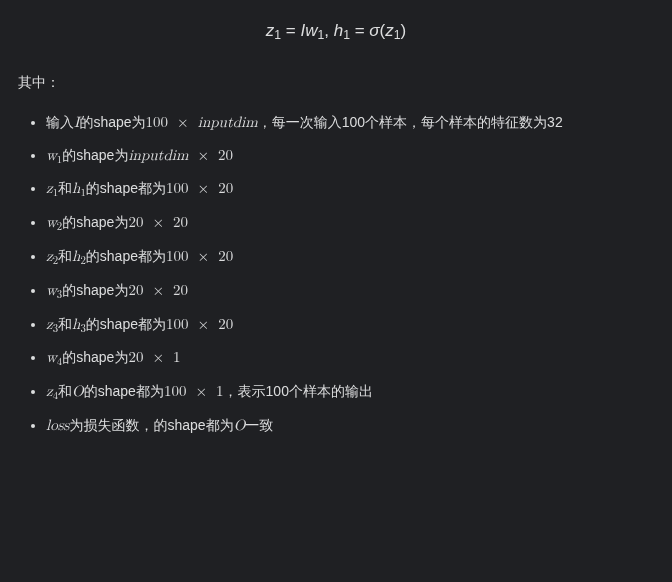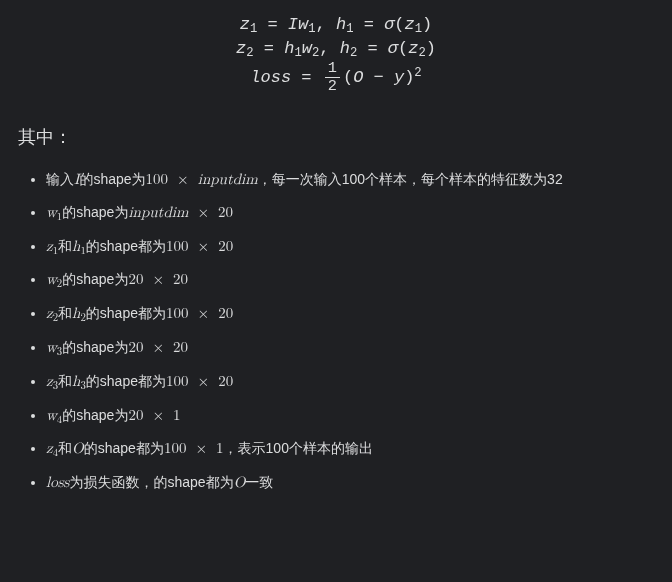--- a/index.html
+++ b/index.html
@@ -14,22 +14,22 @@
     overflow: hidden;
   }
   .page {
     padding: 10px 18px 0 18px;
     box-sizing: border-box;
   }
   .mathblock {
     text-align: center;
     line-height: 1.35;
     margin-bottom: 30px;
-    margin-top: 4px;
-    font-family: Liberation Mono, monospace;
+    margin-top: 10px;
+    font-family: Liberation Sans, sans-serif;
     font-size: 17px;
   }
   .mathblock .line {
     display: block;
   }
   .mvar { font-style: italic; }
   sub {
     font-size: 0.72em;
     vertical-align: -0.25em;
     font-style: normal;
@@ -52,21 +52,21 @@
     font-size: 0.9em;
   }
   .frac .den {
     display: block;
     padding: 1px 3px 0;
     font-size: 0.9em;
   }
   .lead {
     margin: 0 0 20px 0;
     color: #dcddde;
-    font-size: 18px;
+    font-size: 14px;
   }
   ul.specs {
     list-style: disc;
     margin: 0;
     padding: 0 0 0 28px;
   }
   ul.specs li {
     color: #dcddde;
     font-size: 14px;
     line-height: 1.4;
@@ -82,26 +82,20 @@
   .times { padding: 0 4px; font-style: normal; }
 </style>
 </head>
 <body>
 
 <div class="page">
 
   <div class="mathblock">
     <span class="line">
       <span class="mvar">z</span><sub>1</sub><span> = </span><span class="mvar">Iw</span><sub>1</sub><span>, </span><span class="mvar">h</span><sub>1</sub><span> = </span><span class="mvar">σ</span><span>(</span><span class="mvar">z</span><sub>1</sub><span>)</span>
-    </span>
-    <span class="line">
-      <span class="mvar">z</span><sub>2</sub><span> = </span><span class="mvar">h</span><sub>1</sub><span class="mvar">w</span><sub>2</sub><span>, </span><span class="mvar">h</span><sub>2</sub><span> = </span><span class="mvar">σ</span><span>(</span><span class="mvar">z</span><sub>2</sub><span>)</span>
-    </span>
-    <span class="line">
-      <span class="mvar">loss</span><span> = </span><span class="frac"><span class="num">1</span><span class="den">2</span></span><span>(</span><span class="mvar">O</span><span> − </span><span class="mvar">y</span><span>)</span><sup>2</sup>
     </span>
   </div>
 
   <p class="lead">其中：</p>
 
   <ul class="specs">
     <li>
       <span>输入</span><span class="m">I</span><span>的shape为</span><span class="m"><span class="up">100</span><span class="times"> × </span><span>inputdim</span></span><span>，每一次输入100个样本，每个样本的特征数为32</span>
     </li>
     <li>

